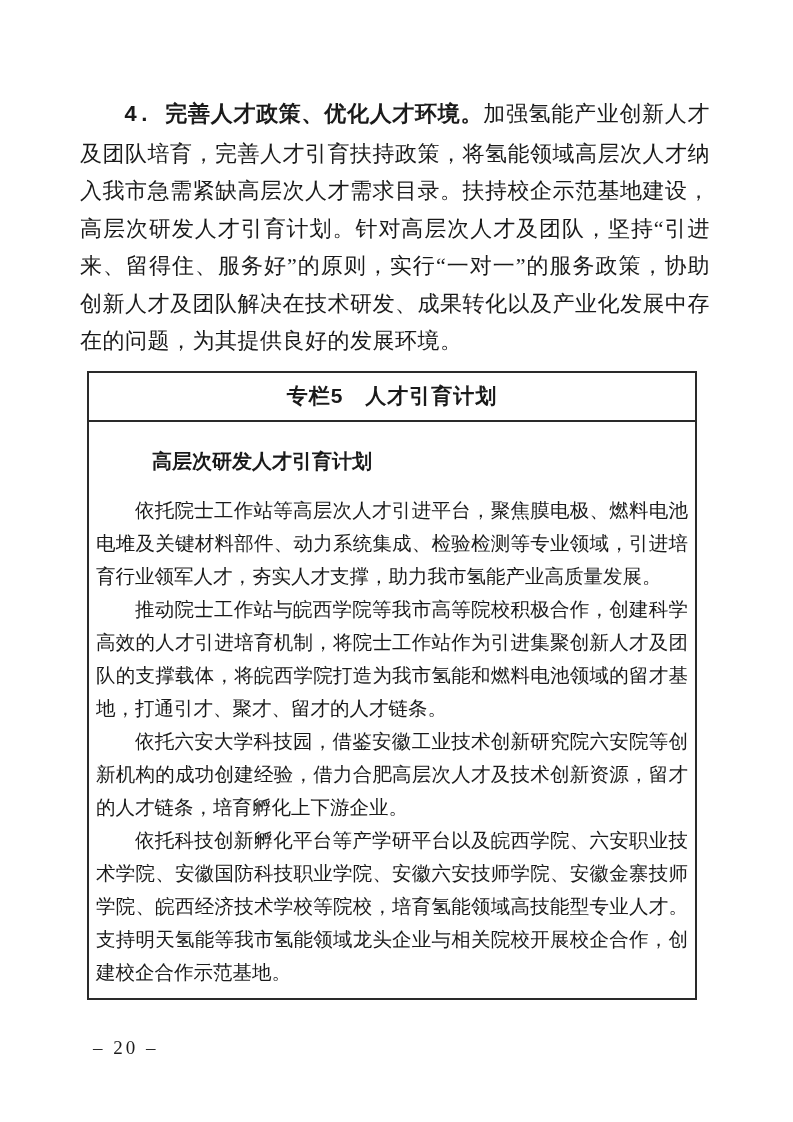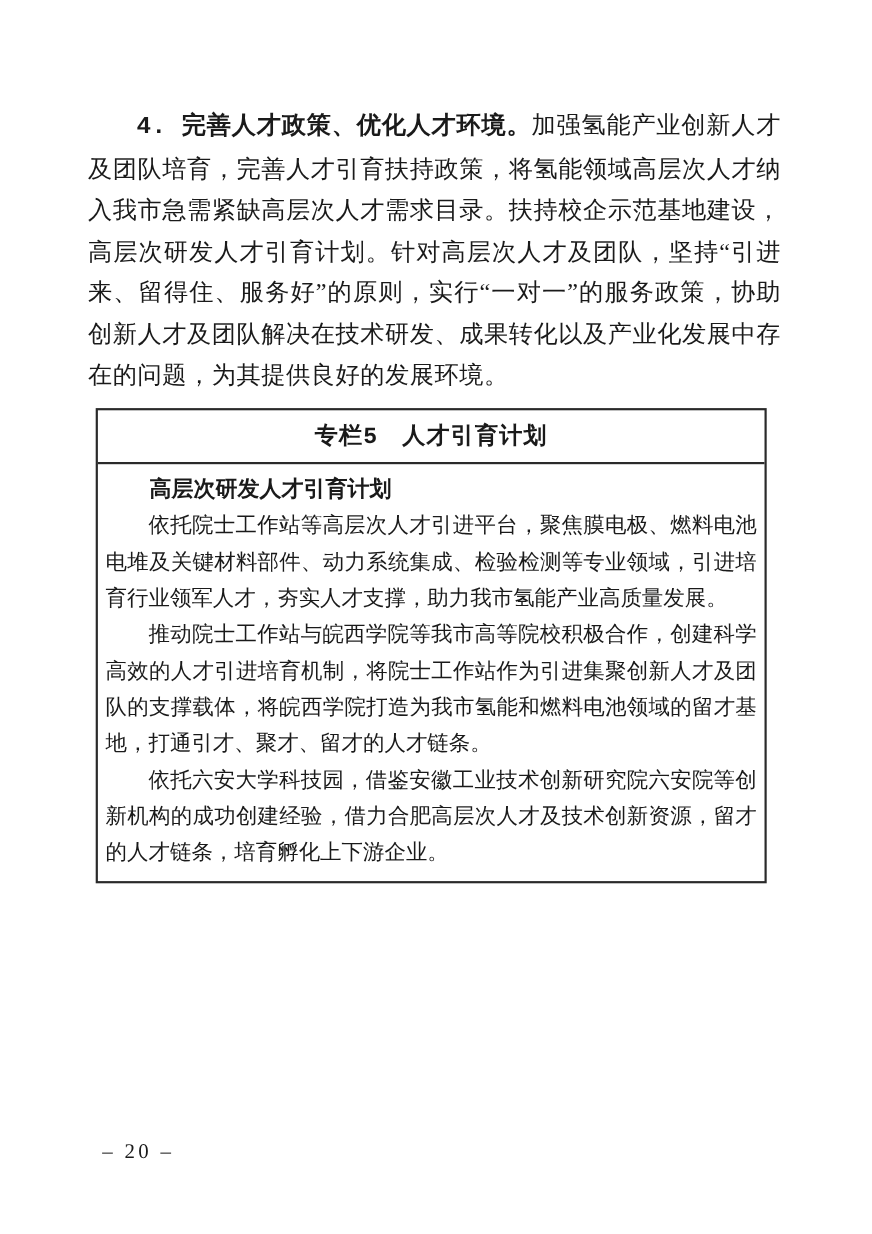--- a/index.html
+++ b/index.html
@@ -37,34 +37,34 @@
     box-sizing: border-box;
     border: 2px solid #2a2a2a;
   }
   .box-header {
     box-sizing: border-box;
     height: 49px;
     border-bottom: 2px solid #2a2a2a;
     display: flex;
     align-items: center;
     justify-content: center;
-    font-family: Liberation Mono, monospace;
+    font-family: Liberation Sans, sans-serif;
     font-weight: bold;
     font-size: 21px;
     letter-spacing: 1px;
   }
   .box-body {
     box-sizing: border-box;
     padding: 7px 7px 9px 7px;
     font-size: 19.5px;
     line-height: 33px;
     text-align: justify;
   }
   .box-heading {
-    margin: 0;
+    margin: 16px;
     text-indent: 2em;
     font-family: "Liberation Sans", "DejaVu Sans", sans-serif;
     font-weight: bold;
     font-size: 20px;
   }
   .box-para {
     margin: 0;
     text-indent: 2em;
   }
   .page-number {
@@ -92,19 +92,20 @@
       <p class="box-heading">高层次研发人才引育计划</p>
 
       <p class="box-para">依托院士工作站等高层次人才引进平台，聚焦膜电极、燃料电池电堆及关键材料部件、动力系统集成、检验检测等专业领域，引进培育行业领军人才，夯实人才支撑，助力我市氢能产业高质量发展。</p>
 
       <p class="box-para">推动院士工作站与皖西学院等我市高等院校积极合作，创建科学高效的人才引进培育机制，将院士工作站作为引进集聚创新人才及团队的支撑载体，将皖西学院打造为我市氢能和燃料电池领域的留才基地，打通引才、聚才、留才的人才链条。</p>
 
 
       <p class="box-para">依托六安大学科技园，借鉴安徽工业技术创新研究院六安院等创新机构的成功创建经验，借力合肥高层次人才及技术创新资源，留才的人才链条，培育孵化上下游企业。</p>
 
 
+      <p class="box-para">依托科技创新孵化平台等产学研平台以及皖西学院、六安职业技术学院、安徽国防科技职业学院、安徽六安技师学院、安徽金寨技师学院、皖西经济技术学校等院校，培育氢能领域高技能型专业人才。支持明天氢能等我市氢能领域龙头企业与相关院校开展校企合作，创建校企合作示范基地。</p>
 
     </div>
   </div>
 
   <div class="page-number">– 20 –</div>
 
 </div>
 
 </body></html>

